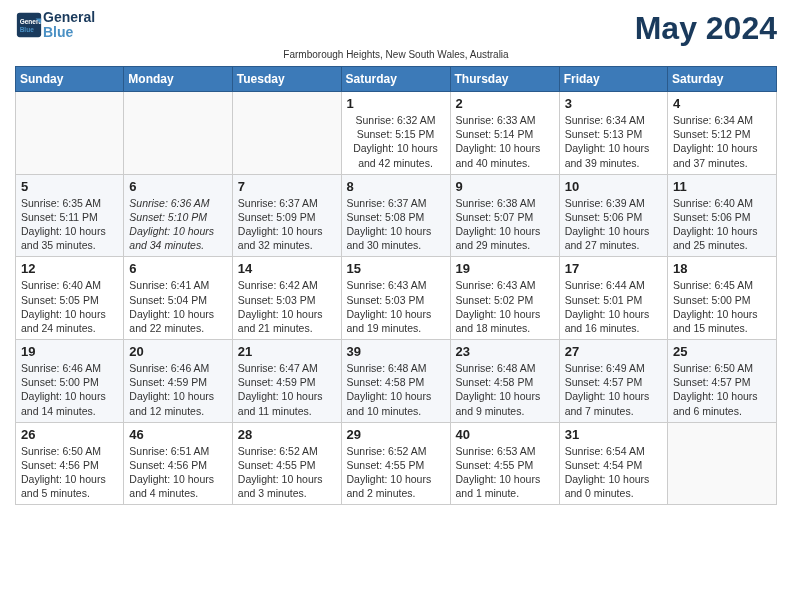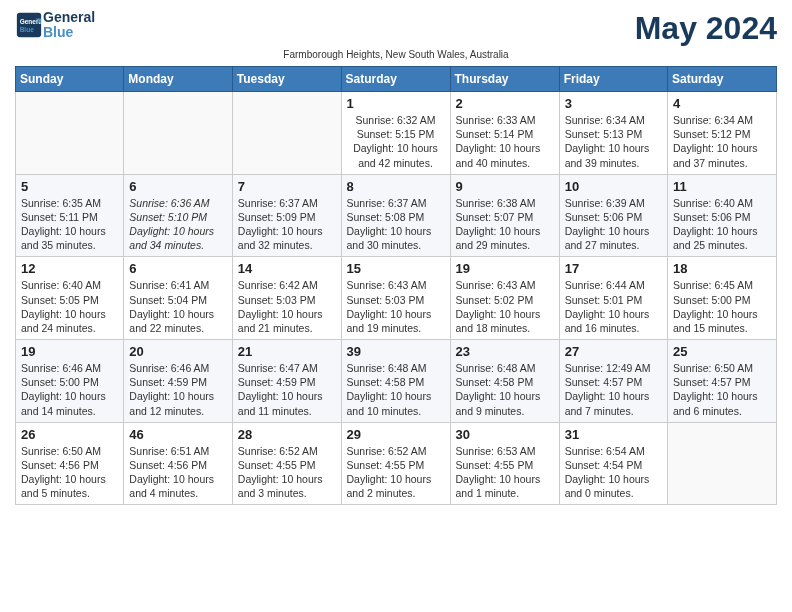--- a/index.html
+++ b/index.html
@@ -269,21 +269,21 @@
 Daylight: 10 hours and 10 minutes.</div>
         </td>
         <td>
           <span class="day-num">23</span>
           <div class="cell-text" style="white-space: pre-line;">Sunrise: 6:48 AM
 Sunset: 4:58 PM
 Daylight: 10 hours and 9 minutes.</div>
         </td>
         <td>
           <span class="day-num">27</span>
-          <div class="cell-text" style="white-space: pre-line;">Sunrise: 12:49 AM
+          <div class="cell-text" style="white-space: pre-line;">Sunrise: 6:49 AM
 Sunset: 4:57 PM
 Daylight: 10 hours and 7 minutes.</div>
         </td>
         <td>
           <span class="day-num">25</span>
           <div class="cell-text" style="white-space: pre-line;">Sunrise: 6:50 AM
 Sunset: 4:57 PM
 Daylight: 10 hours and 6 minutes.</div>
         </td>
       </tr>
@@ -306,21 +306,21 @@
 Sunset: 4:55 PM
 Daylight: 10 hours and 3 minutes.</div>
         </td>
         <td>
           <span class="day-num">29</span>
           <div class="cell-text" style="white-space: pre-line;">Sunrise: 6:52 AM
 Sunset: 4:55 PM
 Daylight: 10 hours and 2 minutes.</div>
         </td>
         <td>
-          <span class="day-num">30</span>
+          <span class="day-num">40</span>
           <div class="cell-text" style="white-space: pre-line;">Sunrise: 6:53 AM
 Sunset: 4:55 PM
 Daylight: 10 hours and 1 minute.</div>
         </td>
         <td>
           <span class="day-num">31</span>
           <div class="cell-text" style="white-space: pre-line;">Sunrise: 6:54 AM
 Sunset: 4:54 PM
 Daylight: 10 hours and 0 minutes.</div>
         </td>

